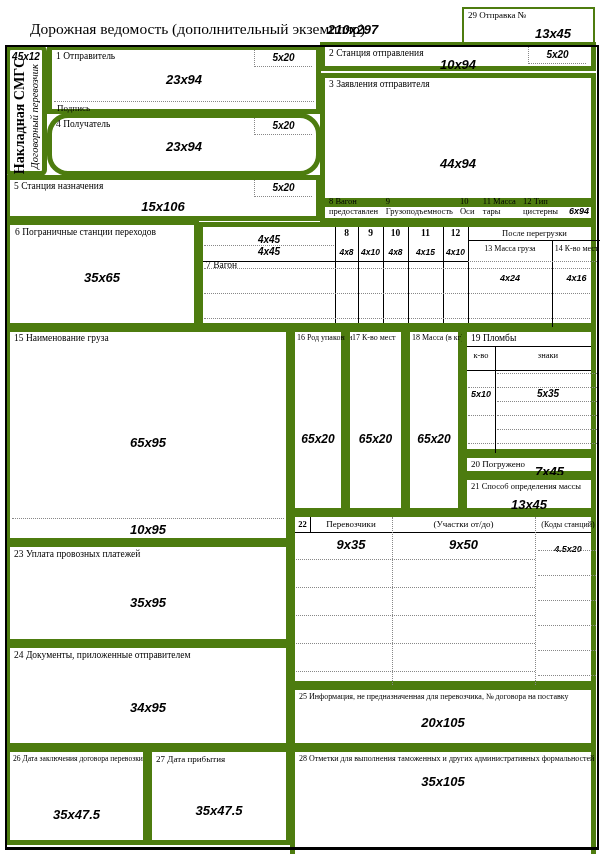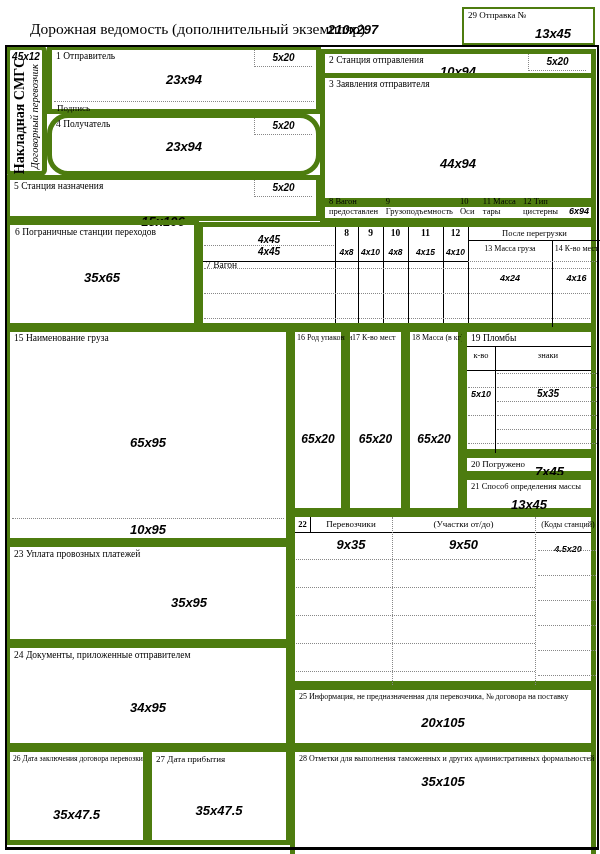--- a/index.html
+++ b/index.html
@@ -59,24 +59,24 @@
 
   <div class="bx" style="left:47px;top:113px;width:274px;height:63px;border-radius:21px;">
     <div class="lbl" style="left:4px;top:1px;">4 Получатель</div>
     <div class="corner" style="right:4px;top:0;width:57px;height:16px;">5x20</div>
     <div class="dim" style="left:0;top:21px;width:100%;">23x94</div>
   </div>
 
   <div class="bx" style="left:5px;top:175px;width:316px;height:46px;">
     <div class="lbl" style="left:4px;top:1px;">5 Станция назначения</div>
     <div class="corner" style="right:4px;top:0;width:57px;height:16px;">5x20</div>
-    <div class="dim" style="left:0;top:34px;width:100%;">15x106</div>
-  </div>
-
-  <div class="bx" style="left:320px;top:49px;width:276px;height:29px;padding-left:40px;">
+    <div class="dim" style="left:0;top:19px;width:100%;">15x106</div>
+  </div>
+
+  <div class="bx" style="left:320px;top:42px;width:276px;height:29px;padding-left:40px;">
     <div class="lbl" style="left:4px;top:1px;">2 Станция отправления</div>
     <div class="corner" style="right:5px;top:0;width:57px;height:16px;">5x20</div>
     <div class="dim" style="left:0;top:10px;width:100%;">10x94</div>
   </div>
 
   <div class="bx" style="left:320px;top:73px;width:276px;height:130px;">
     <div class="lbl" style="left:4px;top:1px;">3 Заявления отправителя</div>
     <div class="dim" style="left:0;top:78px;width:100%;">44x94</div>
   </div>
 
@@ -206,21 +206,21 @@
     <div class="doth" style="left:243px;width:60px;top:33px;"></div>
     <div class="doth" style="left:243px;width:60px;top:58px;"></div>
     <div class="doth" style="left:243px;width:60px;top:83px;"></div>
     <div class="doth" style="left:243px;width:60px;top:108px;"></div>
     <div class="doth" style="left:243px;width:60px;top:133px;"></div>
     <div class="doth" style="left:243px;width:60px;top:158px;"></div>
   </div>
 
   <div class="bx" style="left:5px;top:542px;width:286px;height:102px;">
     <div class="lbl" style="left:4px;top:2px;">23 Уплата провозных платежей</div>
-    <div class="dim" style="left:0;top:48px;width:100%;padding-left:41px;">35x95</div>
+    <div class="dim" style="left:0;top:48px;width:100%;">35x95</div>
   </div>
 
   <div class="bx" style="left:5px;top:643px;width:286px;height:105px;">
     <div class="lbl" style="left:4px;top:2px;">24 Документы, приложенные отправителем</div>
     <div class="dim" style="left:0;top:52px;width:100%;">34x95</div>
   </div>
 
   <div class="bx" style="left:290px;top:685px;width:306px;height:63px;">
     <div class="lbl" style="left:4px;top:2px;font-size:8px;">25 Информация, не предназначенная для перевозчика, № договора на поставку</div>
     <div class="dim" style="left:0;top:25px;width:100%;">20x105</div>

